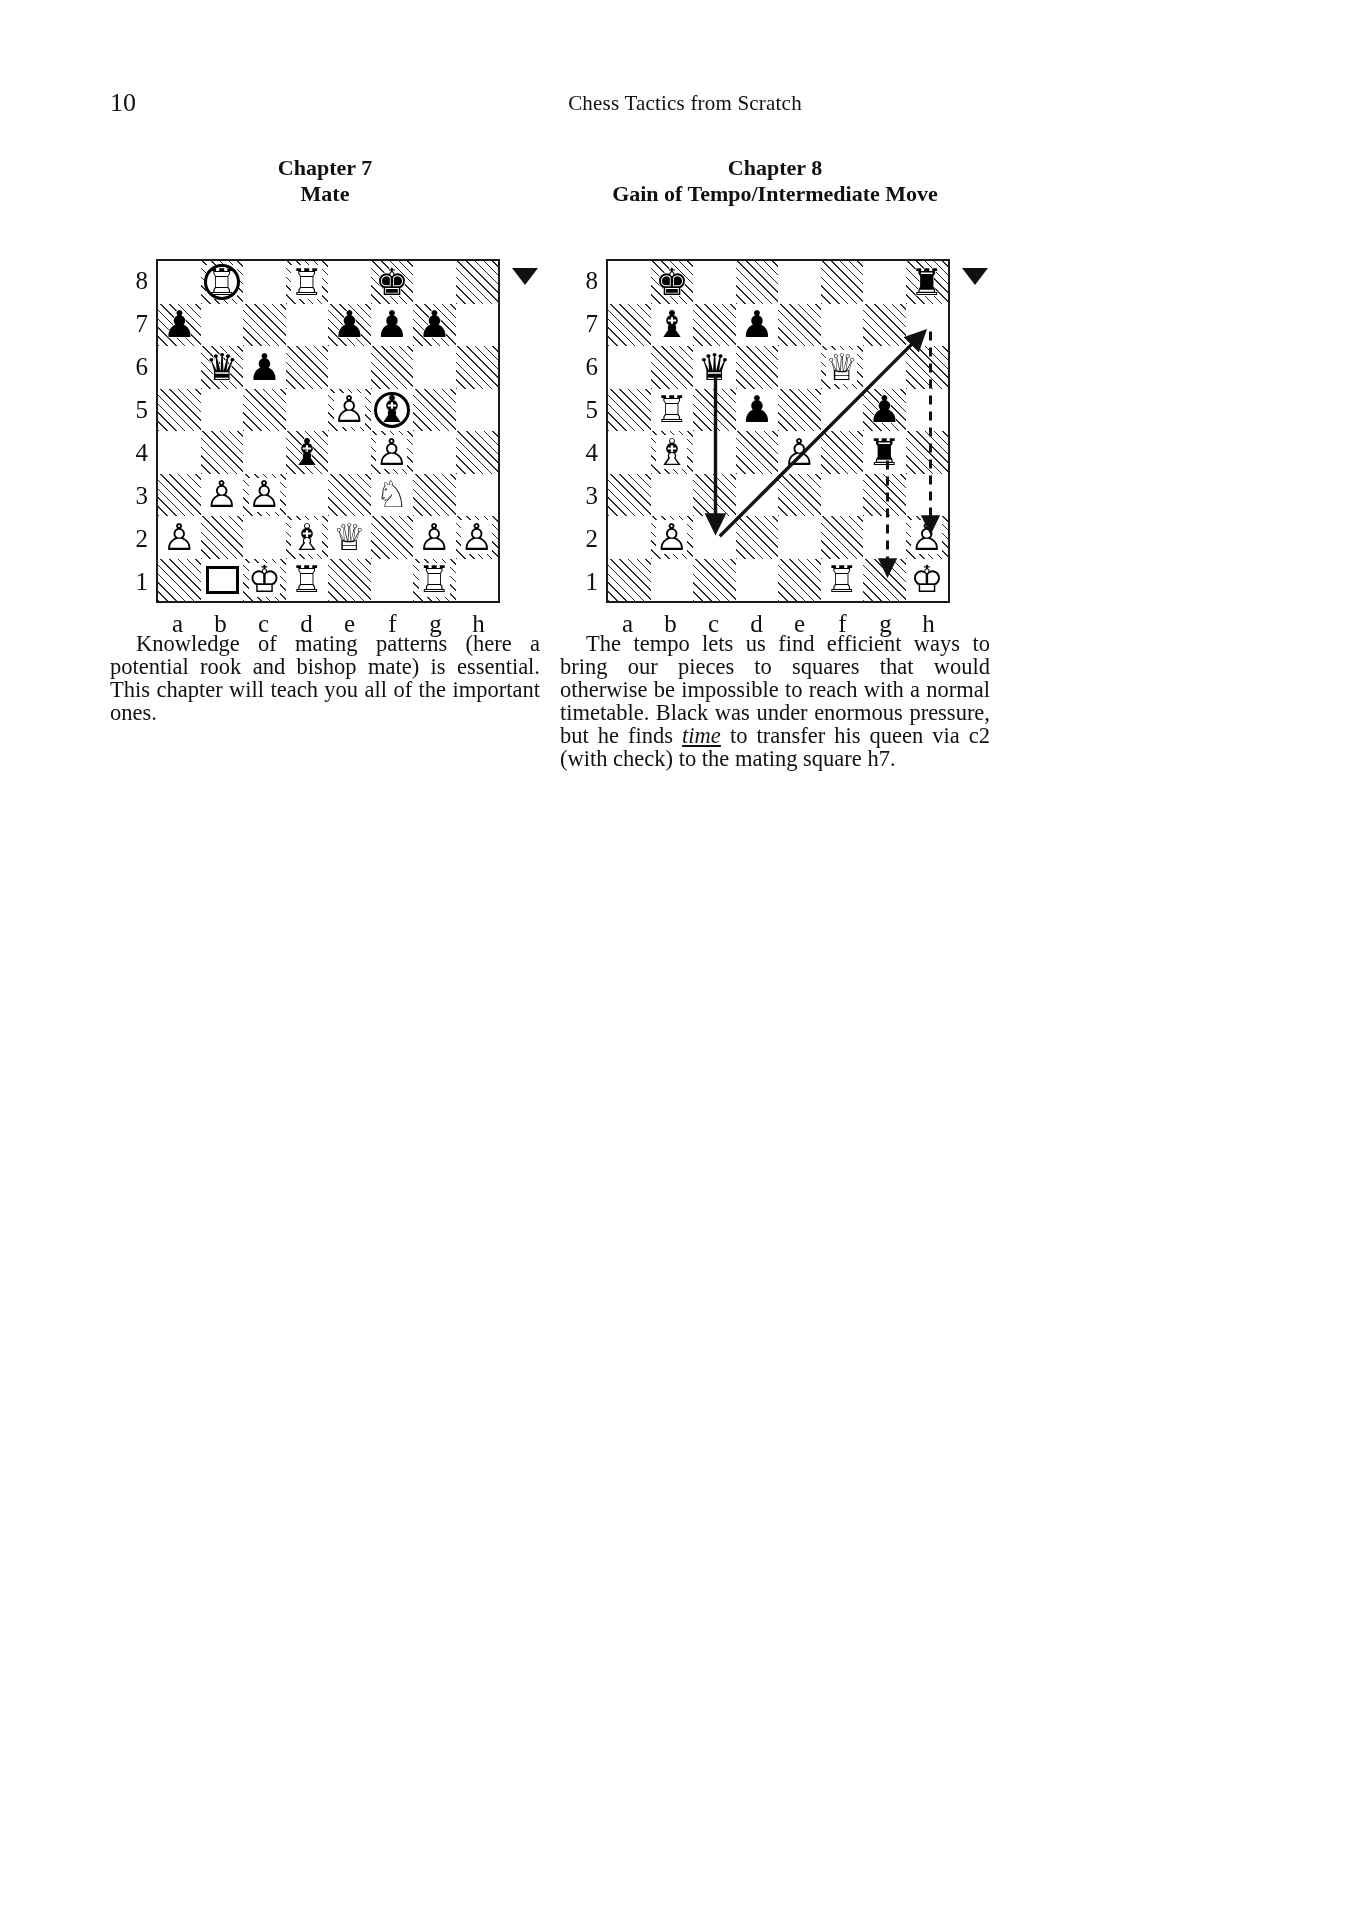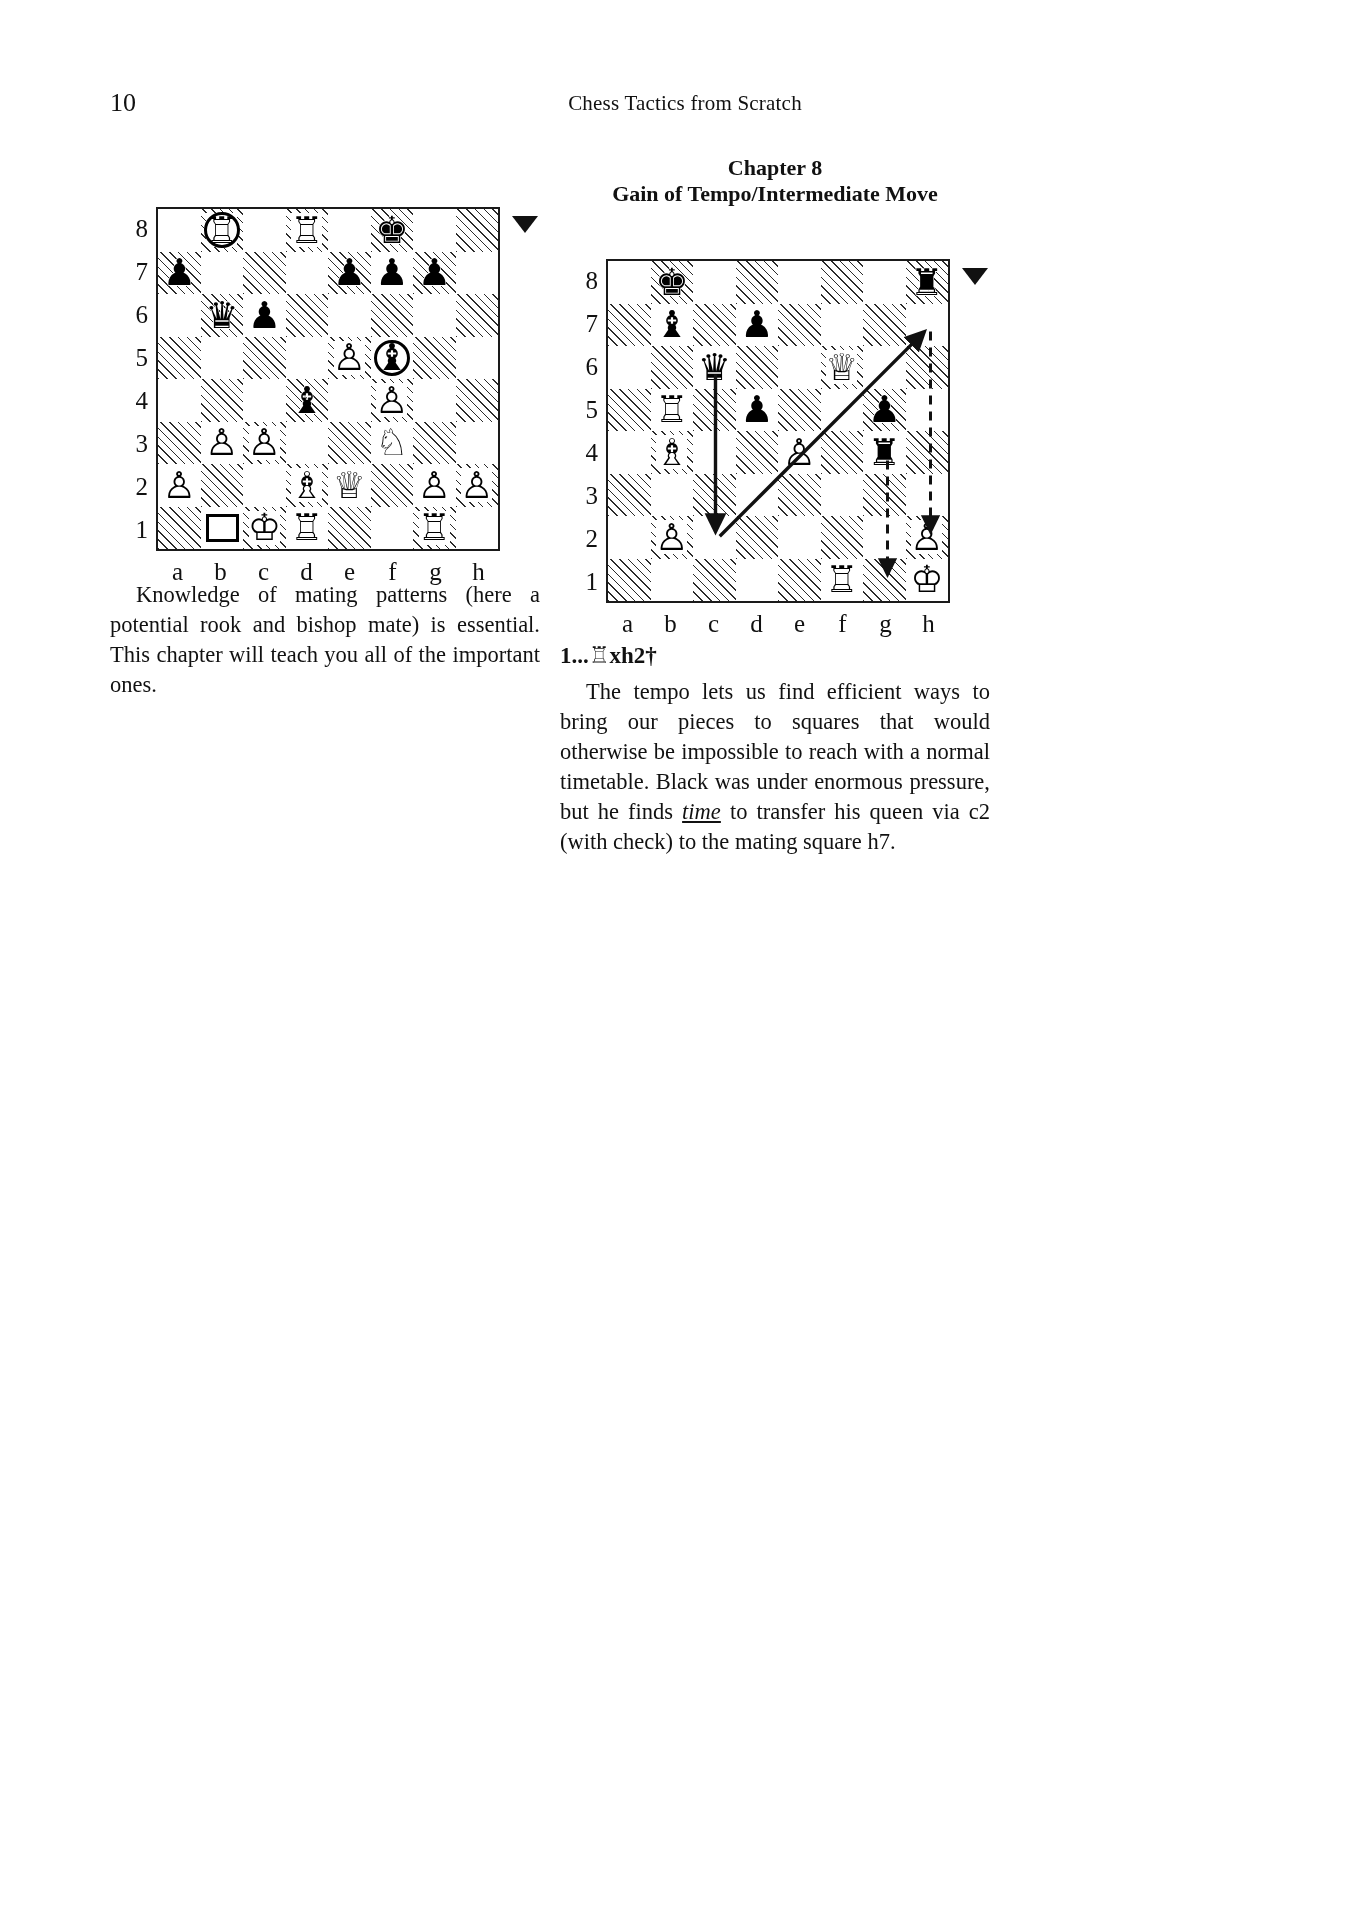--- a/index.html
+++ b/index.html
@@ -214,39 +214,43 @@
     line-height: 30px;
   }
   .movetext .pc {
     font-family: "DejaVu Sans", sans-serif;
     font-weight: normal;
     font-size: 23px;
   }
   .para {
     margin-top: 6px;
     font-size: 22.5px;
-    line-height: 30px;
+    line-height: 23px;
     text-align: justify;
     text-indent: 26px;
     hyphens: none;
   }
   .para.spaced { margin-top: 28px; }
   .para em { font-style: italic; text-decoration: underline; }
 </style>
 </head>
 <body>
 
 <div class="page">
 
   <div class="runhead">
     <div class="folio">10</div>
     <div class="booktitle">Chess Tactics from Scratch</div>
   </div>
 
   <div class="col col-left">
+    <div class="chap-head">
+      <span class="l1">Chapter 7</span>
+      <span class="l2">Mate</span>
+    </div>
 
     <div class="diagram">
       <div class="ranks" id="ranks-left">
           <span style="top: 0px;">8</span>
           <span style="top: 43px;">7</span>
           <span style="top: 86px;">6</span>
           <span style="top: 129px;">5</span>
           <span style="top: 172px;">4</span>
           <span style="top: 215px;">3</span>
           <span style="top: 258px;">2</span>
@@ -537,20 +541,17 @@
           <span>b</span>
           <span>c</span>
           <span>d</span>
           <span>e</span>
           <span>f</span>
           <span>g</span>
           <span>h</span>
         </div>
     </div>
 
-    <div class="movetext">
-      <span>1...</span><span class="pc">♖</span><span>xh2†</span>
-    </div>
 
     <p class="para" id="para-right-1">The tempo lets us find efficient ways to bring our pieces to squares that would otherwise be impossible to reach with a normal timetable. Black was under enormous pressure, but he finds <em>time</em> to transfer his queen via c2 (with check) to the mating square h7.</p>
   </div>
 
 </div>
 
 </body></html>

